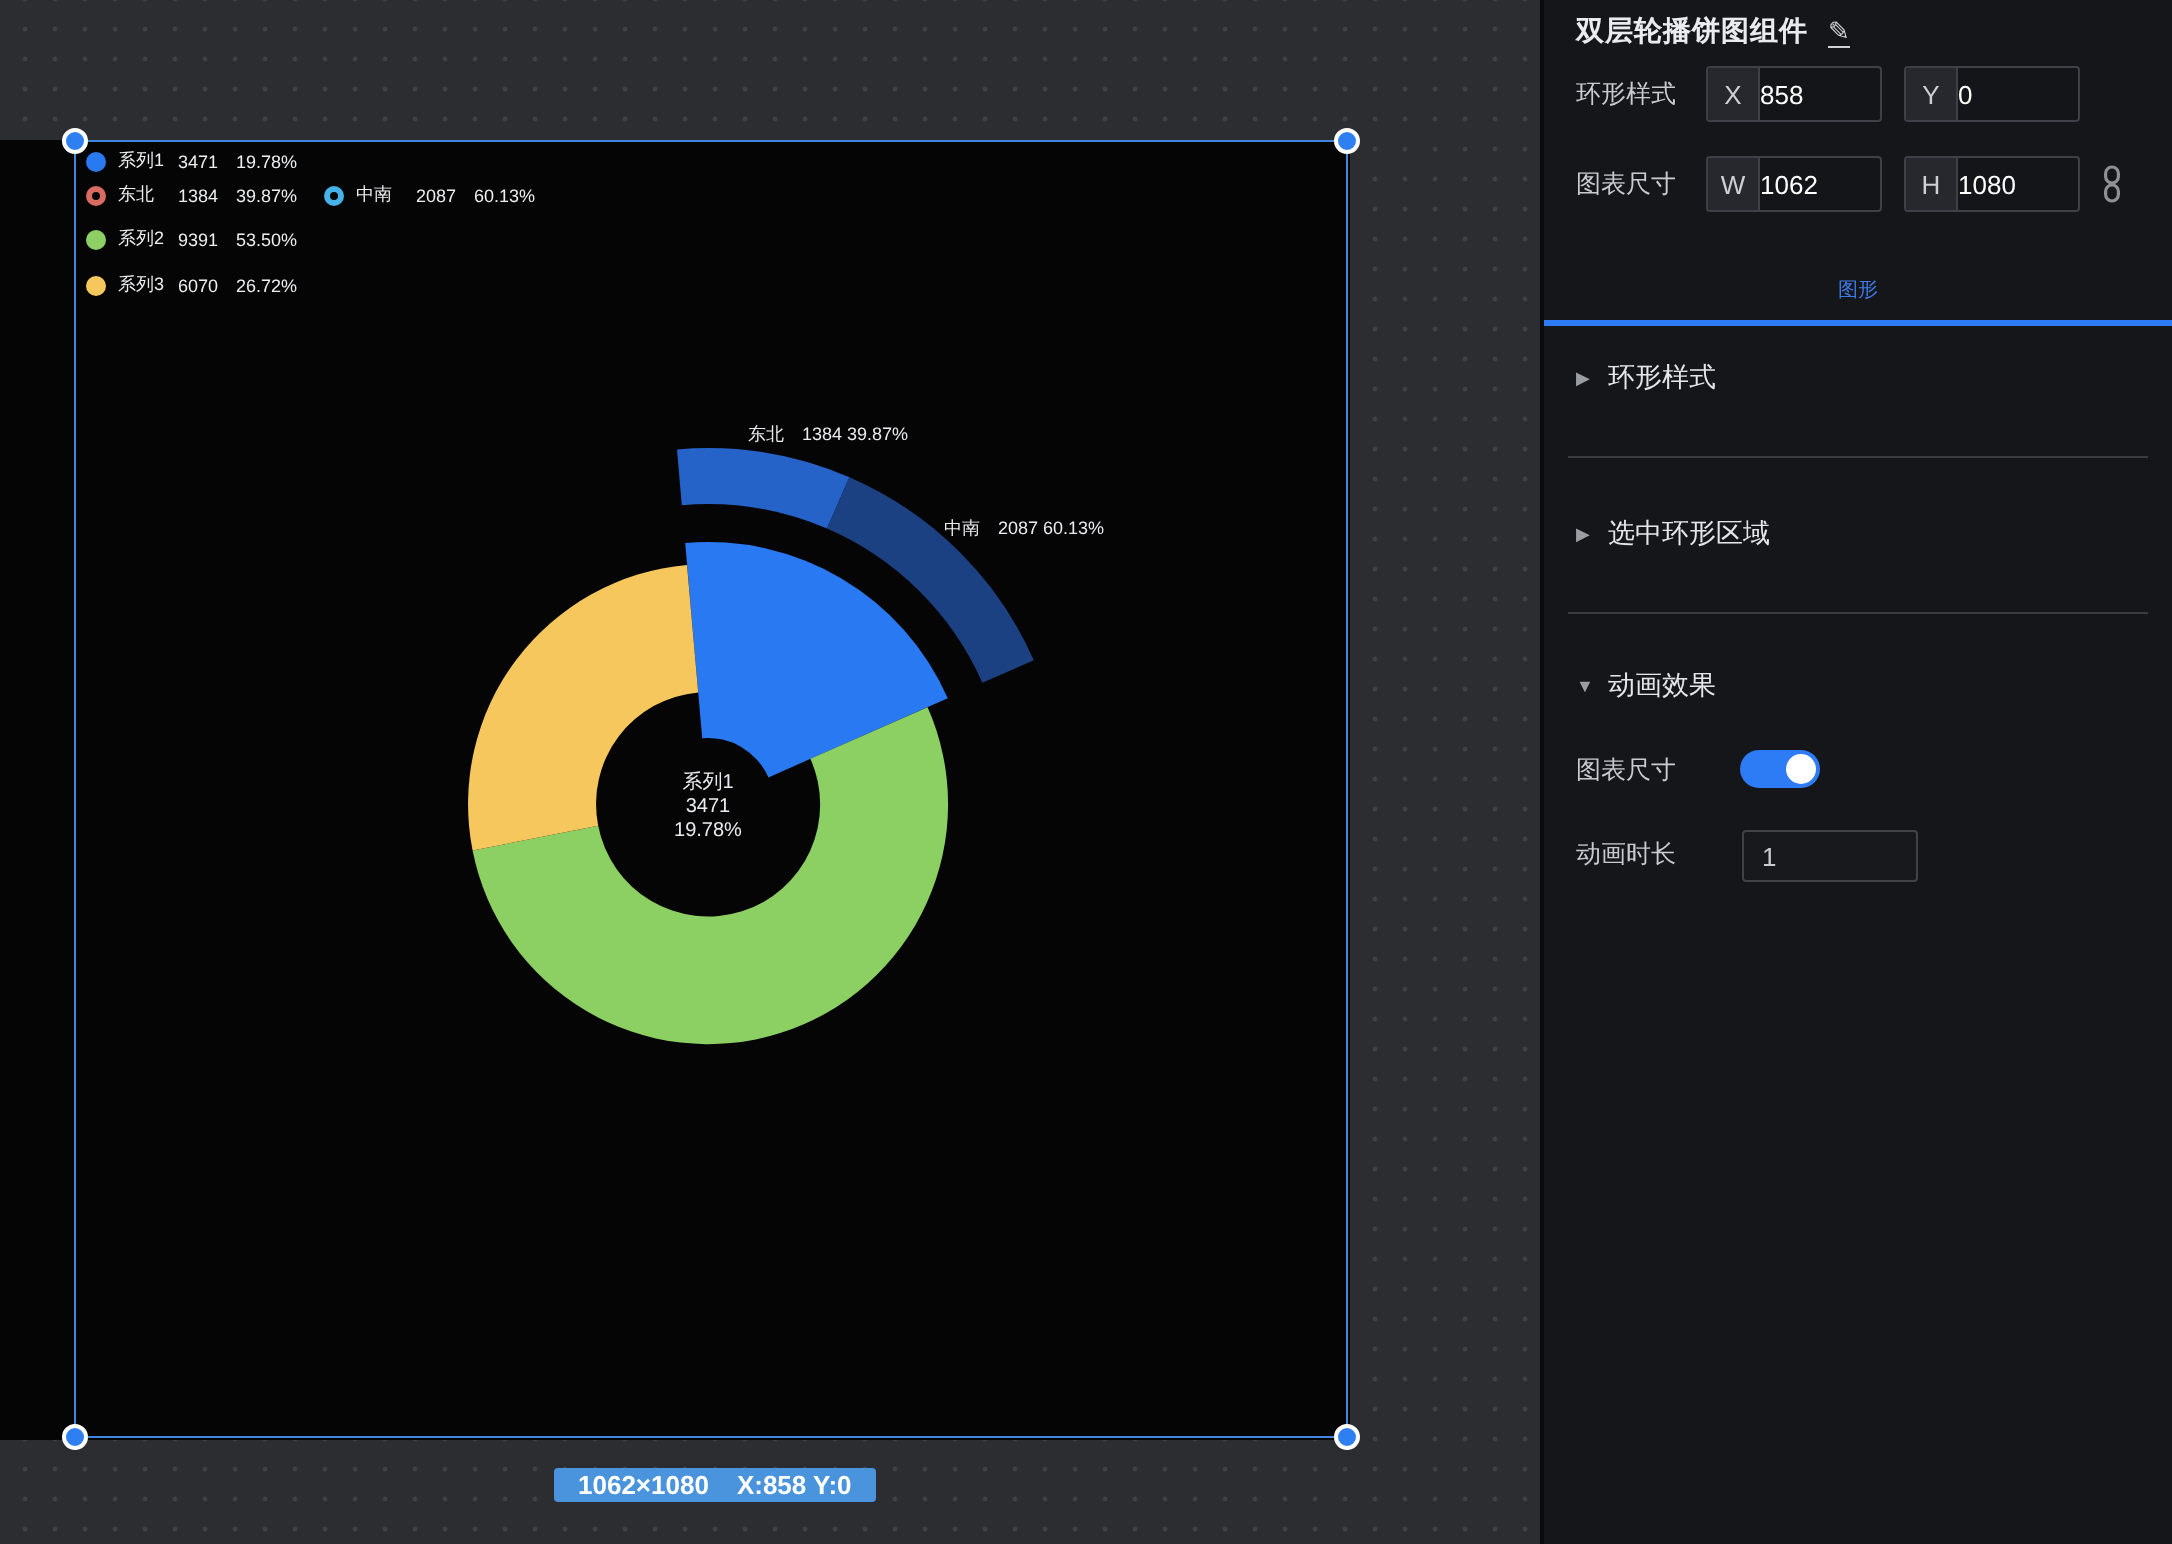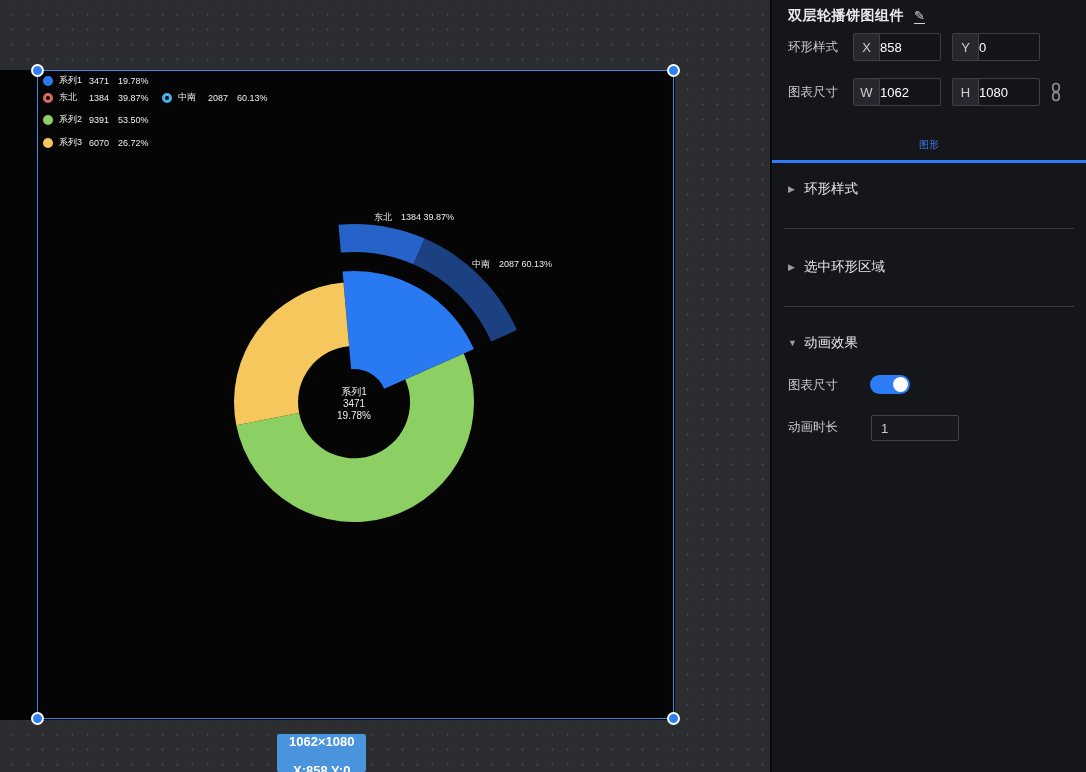--- a/index.html
+++ b/index.html
@@ -33,23 +33,23 @@
     text-align:center; font-size:10px; line-height:12px; color:#e9ebee; }
 
   
   .selection { position:absolute; left:37px; top:70px; width:637px; height:649px;
     border:1px solid #3e86de; pointer-events:none; }
   .handle { position:absolute; width:13px; height:13px; border-radius:50%;
     background:#2e7ff2; border:2.5px solid #fff; pointer-events:auto; }
   .handle.tl { left:-7px; top:-7px; }   .handle.tr { right:-7px; top:-7px; }
   .handle.bl { left:-7px; bottom:-7px; }.handle.br { right:-7px; bottom:-7px; }
 
-  .size-badge { position:absolute; left:277px; top:734px; height:38px;
+  .size-badge { position:absolute; left:277px; top:734px; height:17px;
     display:flex; align-items:center; gap:14px; padding:0 12px;
-    background:#4a93dd; border-radius:2px; color:#fff; font-size:13px; font-weight:bold;flex-direction:column; }
+    background:#4a93dd; border-radius:2px; color:#fff; font-size:13px; font-weight:bold; }
 
   
   .panel { position:absolute; left:770px; top:0; width:316px; height:772px;
     background:#141619; border-left:2px solid #0a0b0c; color:#c7cad0; }
   .p-header { position:absolute; left:16px; top:7px; display:flex; align-items:center; }
   .p-title { font-size:14px; font-weight:600; color:#e9ebed; letter-spacing:0.5px; }
   .edit-icon { margin-left:10px; font-size:13px; color:#d0d3d6;
     border-bottom:1px solid #d0d3d6; line-height:13px; padding-bottom:1px; cursor:pointer; }
 
   .p-row { position:absolute; left:0; width:100%; height:28px; }

